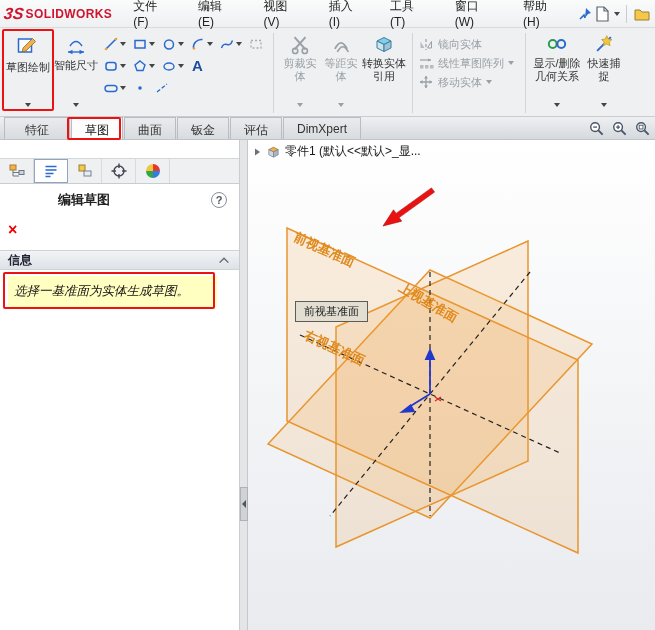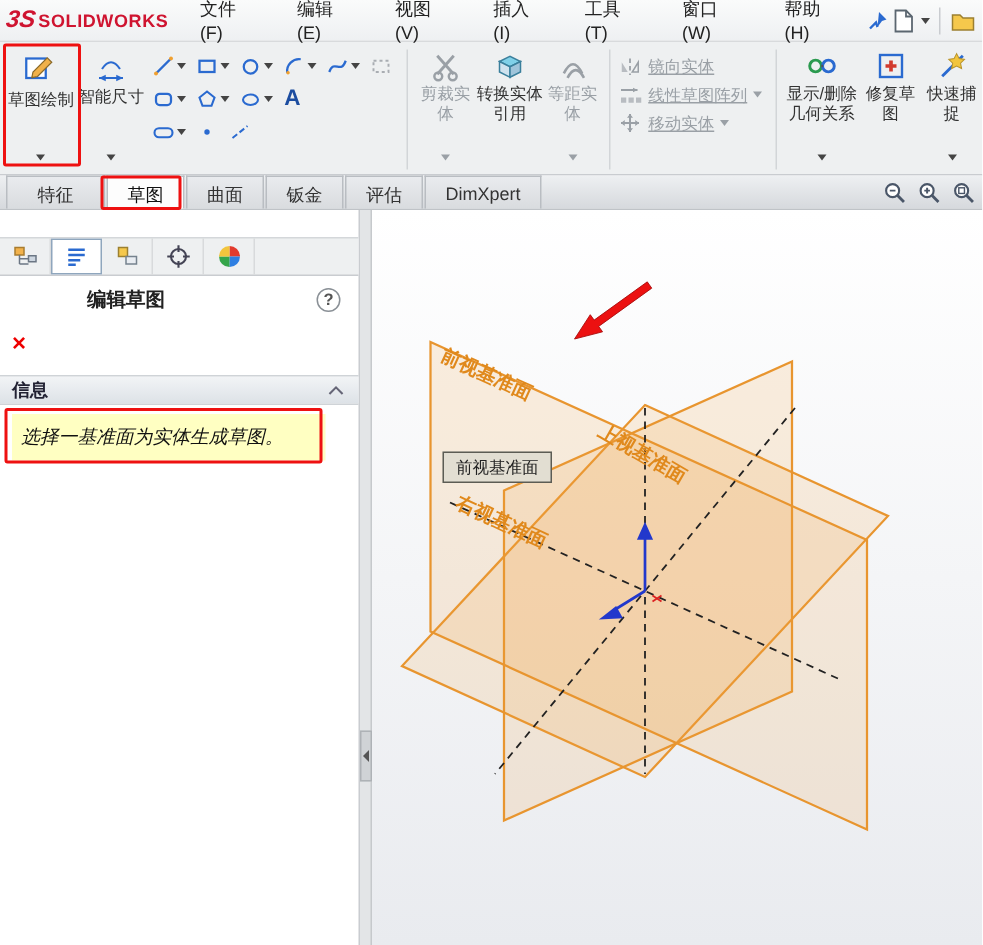--- a/index.html
+++ b/index.html
@@ -30,21 +30,21 @@
   .bigbtn .blabel { margin-top:2px; word-break:break-all; max-height:40px; overflow:hidden; }
   .bigbtn .dd { margin-top:auto; margin-bottom:3px; }
   .bigbtn.disabled { color:#9aa0a6; }
   .w50{width:50px}.w46{width:46px}.w42{width:42px}.w40{width:40px}.w52{width:52px}
   .vsep { width:1px; align-self:stretch; background:#d2d5d8; margin:3px 5px; }
   .toolgrid { display:flex; flex-direction:column; gap:2px; padding-top:4px; margin:0 2px; }
   .trow { display:flex; gap:2px; }
   .cell { display:flex; align-items:center; gap:1px; padding:2px; border-radius:2px; }
   .ticon { font-weight:bold; color:#1c4da0; font-size:15px; line-height:16px; padding:0 2px; }
   .stack { display:flex; flex-direction:column; gap:3px; padding-top:6px; width:102px; }
-  .srow { display:flex; align-items:center; gap:4px; font-size:11px; color:#9aa0a6; white-space:nowrap;text-decoration:underline; }
+  .srow { display:flex; align-items:center; gap:4px; font-size:11px; color:#9aa0a6; white-space:nowrap; }
 
   
   .tabbar { height:23px; background:linear-gradient(#eef0f2,#d6d9dd); border-bottom:1px solid #bfc3c7;
             display:flex; align-items:stretch; padding-left:4px; }
   .tab { padding:4px 13px; font-size:12px; color:#333; border:1px solid #b9bdc2; border-bottom:none;
          background:linear-gradient(#e9ebee,#d9dcdf); margin-right:1px; cursor:default; }
   .tab.first { padding:4px 20px; }
   .tab.active { background:#fdfdfd; color:#111; }
   .tab-spacer { flex:1; }
   .tab-icons { display:flex; align-items:center; gap:6px; padding-right:4px; }
@@ -254,40 +254,40 @@
         <svg width="22" height="22" viewBox="0 0 16 16">
             <path d="M4 3 L12 12 M12 3 L4 12" stroke="#9aa0a6" stroke-width="1.4"></path>
             <circle cx="4.5" cy="13" r="1.9" fill="none" stroke="#9aa0a6" stroke-width="1.2"></circle>
             <circle cx="11.5" cy="13" r="1.9" fill="none" stroke="#9aa0a6" stroke-width="1.2"></circle>
           </svg>
       </span>
       <span class="blabel">剪裁实体</span>
       <span class="dd gray"></span>
     </div>
 
+    <div class="bigbtn w40 disabled">
+      <span>
+        <svg width="22" height="22" viewBox="0 0 18 18">
+            <path d="M4 13 Q9 3 14 13" fill="none" stroke="#9aa0a6" stroke-width="1.4"></path>
+            <path d="M6 15.5 Q10.5 7 15 15.5" fill="none" stroke="#9aa0a6" stroke-width="1.4"></path>
+          </svg>
+      </span>
+      <span class="blabel">等距实体</span>
+      <span class="dd gray"></span>
+    </div>
+
     <div class="bigbtn w46">
       <span>
         <svg width="22" height="22" viewBox="0 0 22 22">
             <path d="M4 8 L11 4.5 L18 8 L11 11.5 Z" fill="#7fd0e8" stroke="#3a7f9c"></path>
             <path d="M4 8 V15 L11 18.5 V11.5 Z" fill="#cfe2ee" stroke="#3a7f9c"></path>
             <path d="M18 8 V15 L11 18.5 V11.5 Z" fill="#9fc4da" stroke="#3a7f9c"></path>
           </svg>
       </span>
       <span class="blabel">转换实体引用</span>
-    </div>
-
-    <div class="bigbtn w40 disabled">
-      <span>
-        <svg width="22" height="22" viewBox="0 0 18 18">
-            <path d="M4 13 Q9 3 14 13" fill="none" stroke="#9aa0a6" stroke-width="1.4"></path>
-            <path d="M6 15.5 Q10.5 7 15 15.5" fill="none" stroke="#9aa0a6" stroke-width="1.4"></path>
-          </svg>
-      </span>
-      <span class="blabel">等距实体</span>
-      <span class="dd gray"></span>
     </div>
 
     <div class="vsep"></div>
 
     <div class="stack">
       <div class="srow">
         <svg width="16" height="16" viewBox="0 0 16 16">
             <path d="M8 3 V14" stroke="#9aa0a6" stroke-width="1.2" stroke-dasharray="3 2"></path>
             <path d="M2.5 5.5 L6.5 12 H2.5 Z" fill="#b8bcc1"></path>
             <path d="M13.5 5.5 L9.5 12 H13.5 Z" fill="none" stroke="#9aa0a6"></path>
@@ -322,29 +322,20 @@
         <svg width="22" height="22" viewBox="0 0 18 18">
             <circle cx="5.5" cy="9" r="3.2" fill="none" stroke="#2a9a4f" stroke-width="1.6"></circle>
             <circle cx="12.5" cy="9" r="3.2" fill="none" stroke="#2a6ad0" stroke-width="1.6"></circle>
             <path d="M8.6 9 h1" stroke="#555" stroke-width="1.4"></path>
           </svg>
       </span>
       <span class="blabel">显示/删除几何关系</span>
       <span class="dd"></span>
     </div>
 
-    <div class="bigbtn w42">
-      <span>
-        <svg width="22" height="22" viewBox="0 0 18 18">
-            <rect x="3" y="3" width="12" height="12" fill="none" stroke="#2a6ad0" stroke-width="1.3"></rect>
-            <path d="M6 9 h6 M9 6 v6" stroke="#d23b2e" stroke-width="2"></path>
-          </svg>
-      </span>
-      <span class="blabel">修复草图</span>
-    </div>
 
     <div class="bigbtn w42">
       <span>
         <svg width="22" height="22" viewBox="0 0 16 16">
             <path d="M3 13 L13 3" stroke="#2a6ad0" stroke-width="1.4"></path>
             <path d="M10 2 l1.2 2.4 2.6 0.4 -1.9 1.8 0.5 2.6 -2.4 -1.2 -2.4 1.2 0.5 -2.6 -1.9 -1.8 2.6 -0.4 Z" fill="#f2c53d" stroke="#b9942c" stroke-width="0.5"></path>
           </svg>
       </span>
       <span class="blabel">快速捕捉</span>
       <span class="dd"></span>
@@ -443,20 +434,31 @@
     </div>
 
     <div class="splitter">
       <div class="splitter-handle">
         <span class="splitter-arrow"></span>
       </div>
     </div>
 
     <div class="viewport">
 
+      <div class="tree-row">
+        <svg width="10" height="10" viewBox="0 0 10 10">
+            <path d="M3 1.5 L8 5 L3 8.5 Z" fill="#6a7178"></path>
+          </svg>
+        <svg width="15" height="15" viewBox="0 0 16 16">
+            <path d="M3 6 L8 3.5 L13 6 L8 8.5 Z" fill="#f0b14a" stroke="#8a6a2a" stroke-width="0.8"></path>
+            <path d="M3 6 V11.5 L8 14 V8.5 Z" fill="#cfd8e2" stroke="#7a8694" stroke-width="0.8"></path>
+            <path d="M13 6 V11.5 L8 14 V8.5 Z" fill="#aab6c2" stroke="#7a8694" stroke-width="0.8"></path>
+          </svg>
+        <span>零件1 (默认&lt;&lt;默认&gt;_显...</span>
+      </div>
 
       <svg class="scene" width="407" height="490" viewBox="0 0 407 490">
         <defs>
           <linearGradient id="vpbg" x1="0" y1="0" x2="0" y2="1">
             <stop offset="0" stop-color="#ffffff"></stop>
             <stop offset="1" stop-color="#e9ebef"></stop>
           </linearGradient>
         </defs>
         <rect width="407" height="490" fill="url(#vpbg)"></rect>
 

